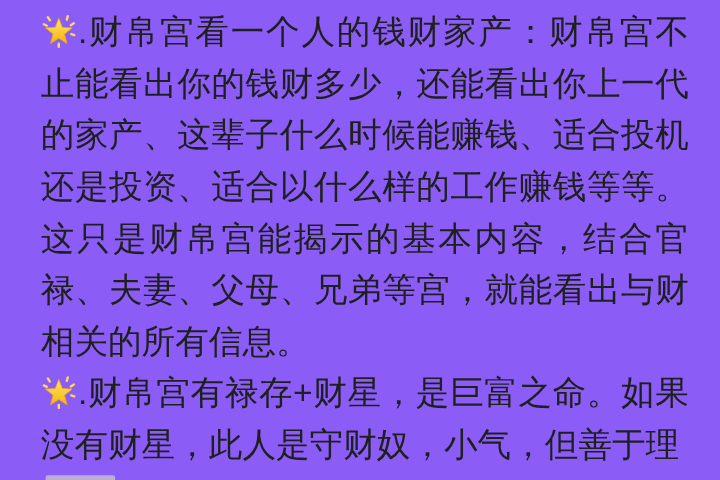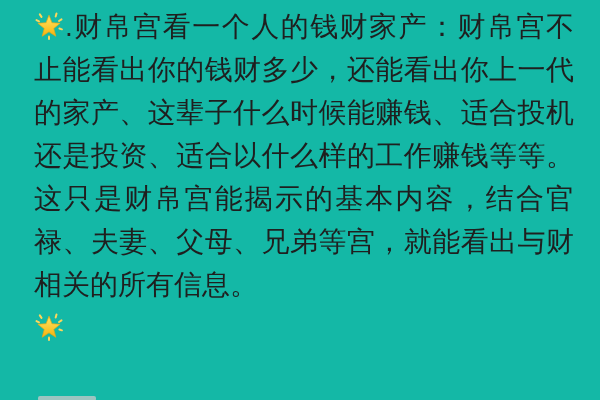--- a/index.html
+++ b/index.html
@@ -4,21 +4,21 @@
 <style>
   html, body {
     margin: 0;
     padding: 0;
     background: #ffffff;
   }
   .page {
     position: relative;
     width: 600px;
     height: 400px;
-    background: #14b8a6;
+    background: #8b5cf6;
     overflow: hidden;
     font-family: "Liberation Sans", "DejaVu Sans", sans-serif;
   }
   .text-block {
     box-sizing: border-box;
     width: 600px;
     padding: 5px 26px 0 34px;
     color: #1f1f1f;
     font-size: 28px;
     line-height: 43px;
@@ -81,18 +81,18 @@
     <p class="para"><span class="star"><svg viewBox="0 0 36 36" xmlns="http://www.w3.org/2000/svg">
         <g stroke="#fcd75c" stroke-width="2.4" stroke-linecap="round">
           <line x1="7" y1="4" x2="9" y2="7"></line>
           <line x1="27" y1="3" x2="26" y2="6.5"></line>
           <line x1="33" y1="10" x2="30" y2="12"></line>
           <line x1="3" y1="11" x2="6" y2="12.5"></line>
           <line x1="33.5" y1="22" x2="30.5" y2="21"></line>
           <line x1="18" y1="33.5" x2="18" y2="30.5"></line>
         </g>
         <polygon fill="url(#starGrad)" stroke="#f0a90c" stroke-width="0.8" stroke-linejoin="round" points="18,5 21.5,14.1 31.3,14.7 23.7,20.9 26.2,30.3 18,25 9.8,30.3 12.3,20.9 4.7,14.7 14.5,14.1"></polygon>
-      </svg></span></p>
+      </svg></span><span>.财帛宫有禄存+财星，是巨富之命。如果没有财星，此人是守财奴，小气，但善于理</span></p>
 
   </div>
 
   <div class="cutoff-sliver"></div>
 </div>
 
 </body></html>

